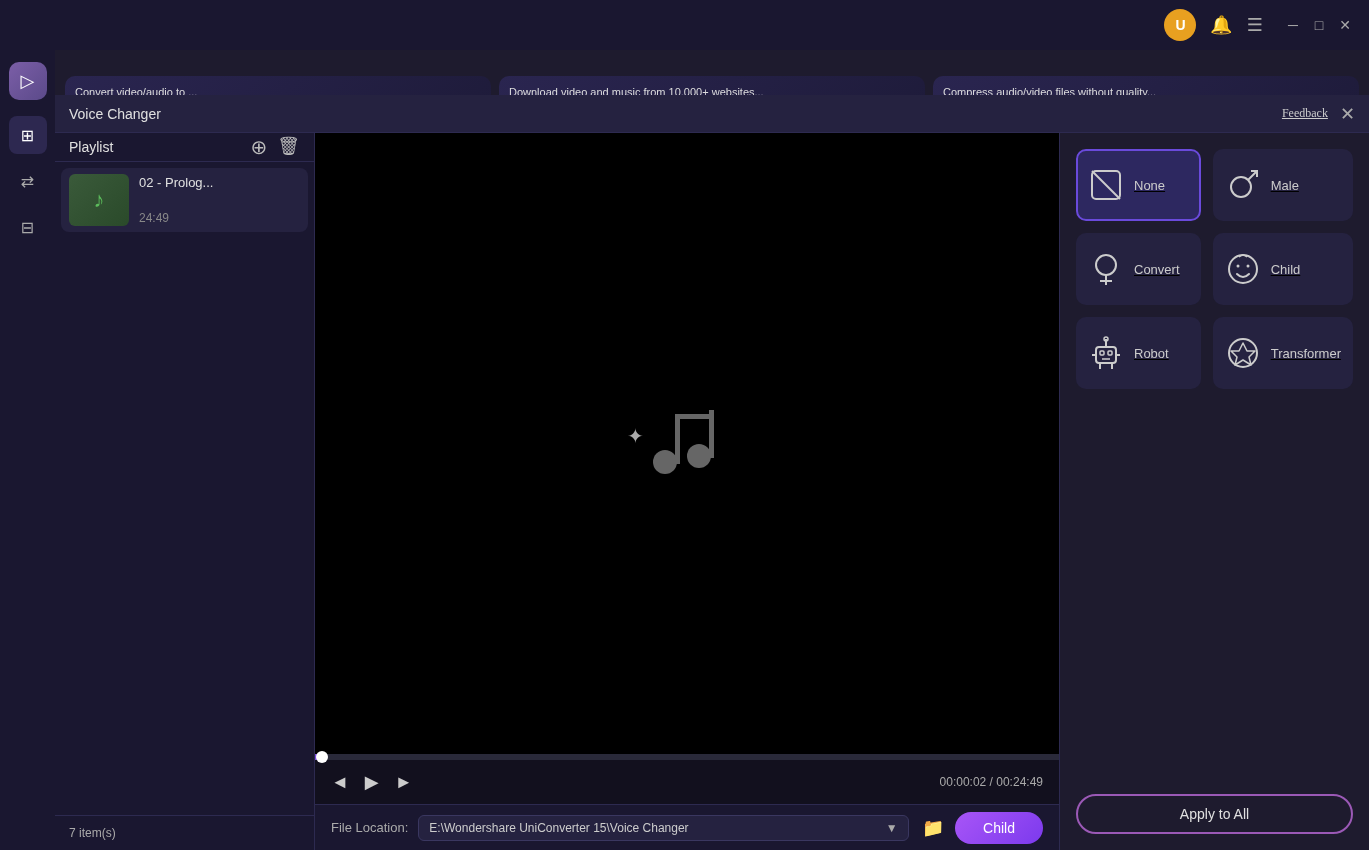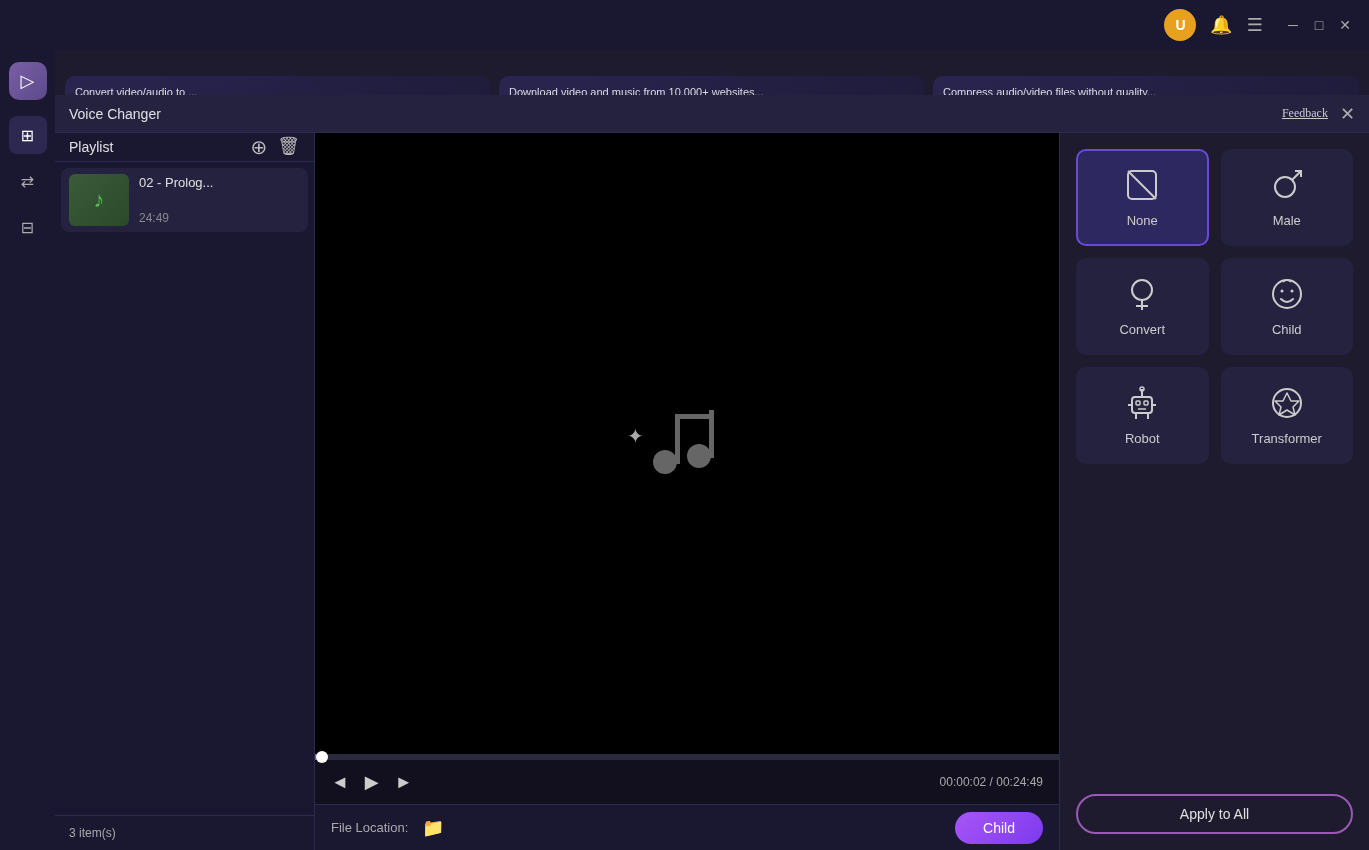--- a/index.html
+++ b/index.html
@@ -351,25 +351,26 @@
       display: grid;
       grid-template-columns: 1fr 1fr;
       gap: 12px;
     }
 
     .effect-card {
       background: #252240;
       border-radius: 10px;
       padding: 16px 10px;
       display: flex;
-      flex-direction: column;
+      flex-direction: row;
       align-items: center;
       gap: 10px;
       cursor: pointer;
       border: 2px solid transparent;
+      text-decoration: underline;
     }
 
     .effect-card.active {
       background: #2d2860;
       border-color: #6a4adb;
     }
 
     .effect-label {
       color: #ccc;
       font-size: 13px;
@@ -541,21 +542,21 @@
             <span class="music-note">♪</span>
           </div>
           <div class="playlist-info">
             <span class="playlist-name">02 - Prolog...</span>
             <span class="playlist-duration">24:49</span>
           </div>
         </div>
       </div>
 
       <div class="playlist-footer">
-        <span>3 item(s)</span>
+        <span>7 item(s)</span>
       </div>
     </div>
 
     <div class="main-content">
       <div class="video-area">
         <span class="sparkle">✦</span>
         <div class="music-icon-large">
           <svg width="100" height="80" viewBox="0 0 100 80" fill="none" xmlns="http://www.w3.org/2000/svg">
 
             <circle cx="28" cy="58" r="12" fill="#666"></circle>
@@ -576,20 +577,24 @@
         <div class="controls-left">
           <span class="ctrl-btn">◄</span>
           <span class="ctrl-btn">▶</span>
           <span class="ctrl-btn">►</span>
         </div>
         <span class="time-display">00:00:02 / 00:24:49</span>
       </div>
 
       <div class="file-location-bar">
         <span class="file-location-label">File Location:</span>
+        <div class="file-location-input">
+          <span class="file-location-text">E:\Wondershare UniConverter 15\Voice Changer</span>
+          <span class="dropdown-arrow">▼</span>
+        </div>
         <span class="folder-btn">📁</span>
         <button class="export-btn">Child</button>
       </div>
     </div>
 
     <div class="effects-panel">
       <div class="effects-grid">
 
         <div class="effect-card active">
           <svg width="36" height="36" viewBox="0 0 36 36" fill="none" xmlns="http://www.w3.org/2000/svg">

